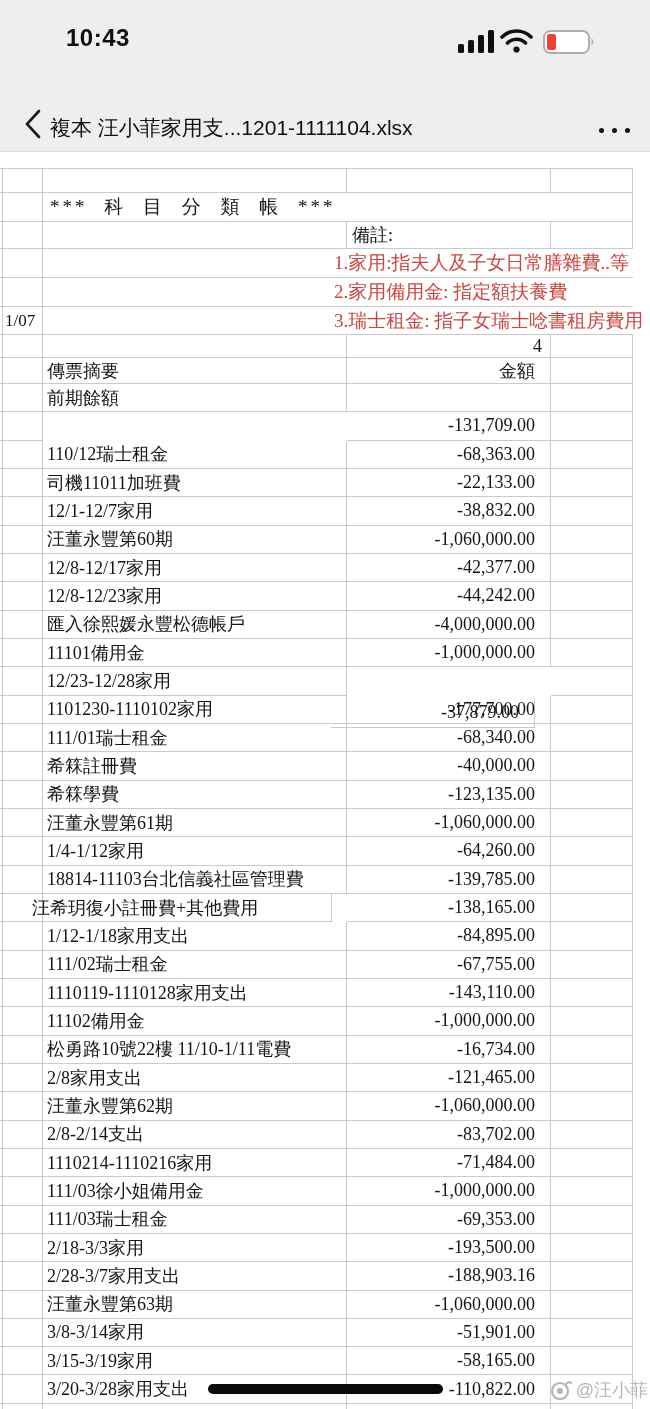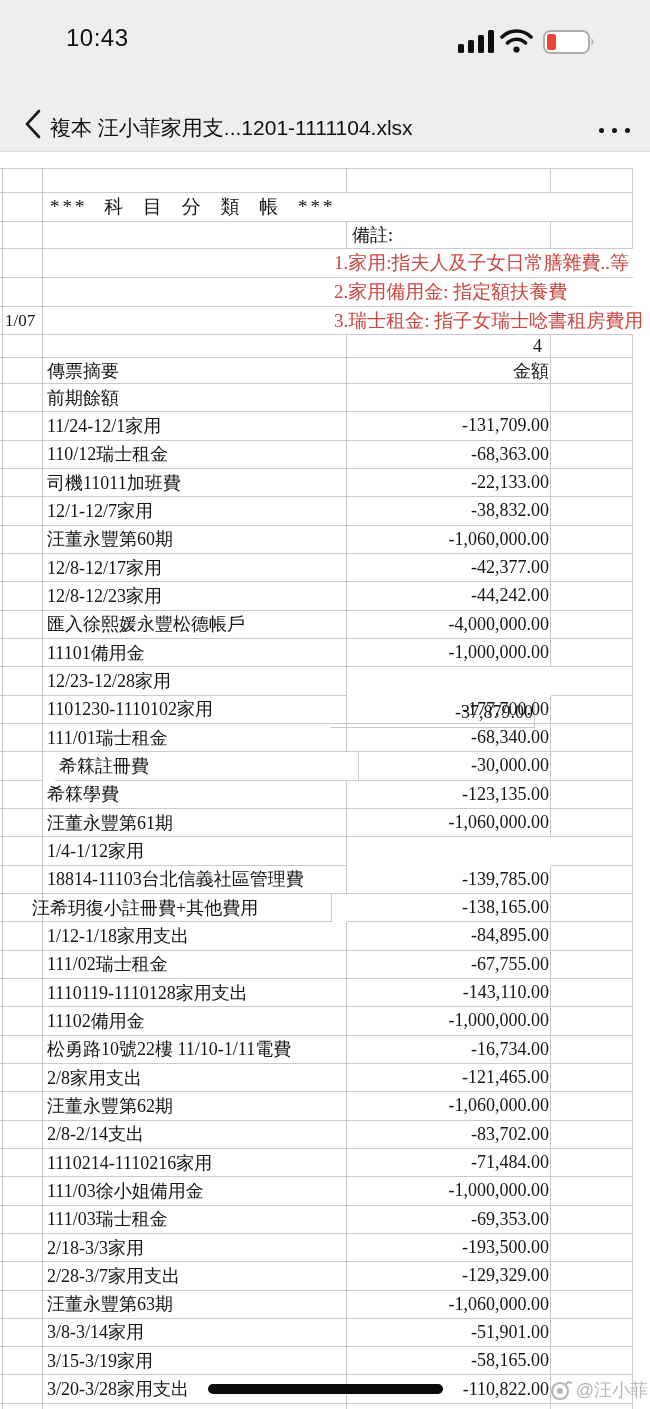--- a/index.html
+++ b/index.html
@@ -8,21 +8,21 @@
     --ink:#141414;
     --red:#cc453e;
   }
   html,body{margin:0;padding:0;}
   body{width:650px;height:1409px;overflow:hidden;background:#ffffff;
        font-family:"Liberation Sans",sans-serif;}
   .screen{position:relative;width:650px;height:1409px;background:#ffffff;overflow:hidden;}
 
   
   .statusbar{position:absolute;top:0;left:0;width:650px;height:62px;background:var(--hdr);}
-  .time{position:absolute;left:66px;top:24px;font-size:24px;font-weight:400;color:#101010;letter-spacing:.5px;}
+  .time{position:absolute;left:66px;top:24px;font-size:24px;font-weight:700;color:#101010;letter-spacing:.5px;}
   .icon-abs{position:absolute;}
 
   
   .navbar{position:absolute;top:62px;left:0;width:650px;height:90px;background:var(--hdr);
           border-bottom:1px solid #dcdcdc;box-sizing:border-box;}
   .back{position:absolute;left:22px;top:46px;width:22px;height:32px;cursor:pointer;}
   .navtitle{position:absolute;left:50px;right:50px;top:52px;
             font-size:21px;color:#101010;white-space:nowrap;overflow:hidden;}
   .more{position:absolute;right:20px;top:66px;display:flex;gap:8px;cursor:pointer;}
   .more b{width:5px;height:5px;border-radius:50%;background:#101010;display:block;}
@@ -31,21 +31,21 @@
   #sheet{position:absolute;top:168px;left:0;width:650px;}
   .row{position:relative;width:650px;}
   .cell{position:absolute;top:0;height:100%;box-sizing:border-box;
         border-right:1px solid var(--grid);border-bottom:1px solid var(--grid);
         font-family:"Liberation Serif","DejaVu Serif",serif;font-size:18px;color:var(--ink);
         display:flex;align-items:center;white-space:nowrap;overflow:visible;}
   .cell.top{border-top:1px solid var(--grid);}
   .cell.noright{border-right:none;}
   .cell.nobottom{border-bottom:none;}
   .cell.desc{padding-left:4px;}
-  .cell.amount{justify-content:flex-end;padding-right:1px;}
+  .cell.amount{justify-content:flex-end;padding-right:15px;}
   .cell.amount9{justify-content:flex-end;padding-right:8px;}
   .cell.notelabel{padding-left:5px;}
   .cell.partial{padding-left:2px;font-size:17px;}
   .titletext{padding-left:7px;font-size:19px;letter-spacing:3px;word-spacing:9px;}
   .notetext{position:absolute;left:291px;top:50%;transform:translateY(-50%);
             color:var(--red);font-size:19px;white-space:nowrap;
             font-family:"Liberation Serif","DejaVu Serif",serif;}
   .redact{position:absolute;left:208px;top:9px;width:235px;height:10px;border-radius:6px;
           background:#0a0a0a;z-index:4;}
 
@@ -148,21 +148,20 @@
       <div class="row" style="height: 28.33px;">
         <div class="cell " style="left: 0px; width: 3px;"></div>
         <div class="cell " style="left: 3px; width: 40px;"></div>
         <div class="cell desc" style="left: 43px; width: 304px;">前期餘額</div>
         <div class="cell amount" style="left: 347px; width: 204px;"></div>
         <div class="cell " style="left: 551px; width: 82px;"></div>
       </div>
       <div class="row" style="height: 28.33px;">
         <div class="cell " style="left: 0px; width: 3px;"></div>
         <div class="cell " style="left: 3px; width: 40px;"></div>
-        <div class="cell desc" style="left: 43px; width: 304px;">11/24-12/1家用</div>
         <div class="cell amount" style="left: 347px; width: 204px;">-131,709.00</div>
         <div class="cell " style="left: 551px; width: 82px;"></div>
       </div>
       <div class="row" style="height: 28.33px;">
         <div class="cell " style="left: 0px; width: 3px;"></div>
         <div class="cell " style="left: 3px; width: 40px;"></div>
         <div class="cell desc" style="left: 43px; width: 304px;">110/12瑞士租金</div>
         <div class="cell amount" style="left: 347px; width: 204px;">-68,363.00</div>
         <div class="cell " style="left: 551px; width: 82px;"></div>
       </div>
@@ -232,42 +231,43 @@
       <div class="row" style="height: 28.33px;">
         <div class="cell " style="left: 0px; width: 3px;"></div>
         <div class="cell " style="left: 3px; width: 40px;"></div>
         <div class="cell desc" style="left: 43px; width: 304px;">111/01瑞士租金</div>
         <div class="cell amount" style="left: 347px; width: 204px;">-68,340.00</div>
         <div class="cell " style="left: 551px; width: 82px;"></div>
       </div>
       <div class="row" style="height: 28.33px;">
         <div class="cell " style="left: 0px; width: 3px;"></div>
         <div class="cell " style="left: 3px; width: 40px;"></div>
-        <div class="cell desc" style="left: 55px; width: 304px;">希箖註冊費</div>
-        <div class="cell amount" style="left: 347px; width: 204px;">-30,000.00</div>
+        <div class="cell desc" style="left: 43px; width: 304px;">希箖註冊費</div>
+        <div class="cell amount" style="left: 347px; width: 204px;">-40,000.00</div>
         <div class="cell " style="left: 551px; width: 82px;"></div>
       </div>
       <div class="row" style="height: 28.33px;">
         <div class="cell " style="left: 0px; width: 3px;"></div>
         <div class="cell " style="left: 3px; width: 40px;"></div>
         <div class="cell desc" style="left: 43px; width: 304px;">希箖學費</div>
         <div class="cell amount" style="left: 347px; width: 204px;">-123,135.00</div>
         <div class="cell " style="left: 551px; width: 82px;"></div>
       </div>
       <div class="row" style="height: 28.33px;">
         <div class="cell " style="left: 0px; width: 3px;"></div>
         <div class="cell " style="left: 3px; width: 40px;"></div>
         <div class="cell desc" style="left: 43px; width: 304px;">汪董永豐第61期</div>
         <div class="cell amount" style="left: 347px; width: 204px;">-1,060,000.00</div>
         <div class="cell " style="left: 551px; width: 82px;"></div>
       </div>
       <div class="row" style="height: 28.33px;">
         <div class="cell " style="left: 0px; width: 3px;"></div>
         <div class="cell " style="left: 3px; width: 40px;"></div>
         <div class="cell desc" style="left: 43px; width: 304px;">1/4-1/12家用</div>
+        <div class="cell amount" style="left: 347px; width: 204px;">-64,260.00</div>
         <div class="cell " style="left: 551px; width: 82px;"></div>
       </div>
       <div class="row" style="height: 28.33px;">
         <div class="cell " style="left: 0px; width: 3px;"></div>
         <div class="cell " style="left: 3px; width: 40px;"></div>
         <div class="cell desc" style="left: 43px; width: 304px;">18814-11103台北信義社區管理費</div>
         <div class="cell amount" style="left: 347px; width: 204px;">-139,785.00</div>
         <div class="cell " style="left: 551px; width: 82px;"></div>
       </div>
       <div class="row" style="height: 28.33px;">
@@ -358,21 +358,21 @@
         <div class="cell " style="left: 0px; width: 3px;"></div>
         <div class="cell " style="left: 3px; width: 40px;"></div>
         <div class="cell desc" style="left: 43px; width: 304px;">2/18-3/3家用</div>
         <div class="cell amount" style="left: 347px; width: 204px;">-193,500.00</div>
         <div class="cell " style="left: 551px; width: 82px;"></div>
       </div>
       <div class="row" style="height: 28.33px;">
         <div class="cell " style="left: 0px; width: 3px;"></div>
         <div class="cell " style="left: 3px; width: 40px;"></div>
         <div class="cell desc" style="left: 43px; width: 304px;">2/28-3/7家用支出</div>
-        <div class="cell amount" style="left: 347px; width: 204px;">-129,329.00</div>
+        <div class="cell amount" style="left: 347px; width: 204px;">-188,903.16</div>
         <div class="cell " style="left: 551px; width: 82px;"></div>
       </div>
       <div class="row" style="height: 28.33px;">
         <div class="cell " style="left: 0px; width: 3px;"></div>
         <div class="cell " style="left: 3px; width: 40px;"></div>
         <div class="cell desc" style="left: 43px; width: 304px;">汪董永豐第63期</div>
         <div class="cell amount" style="left: 347px; width: 204px;">-1,060,000.00</div>
         <div class="cell " style="left: 551px; width: 82px;"></div>
       </div>
       <div class="row" style="height: 28.33px;">

